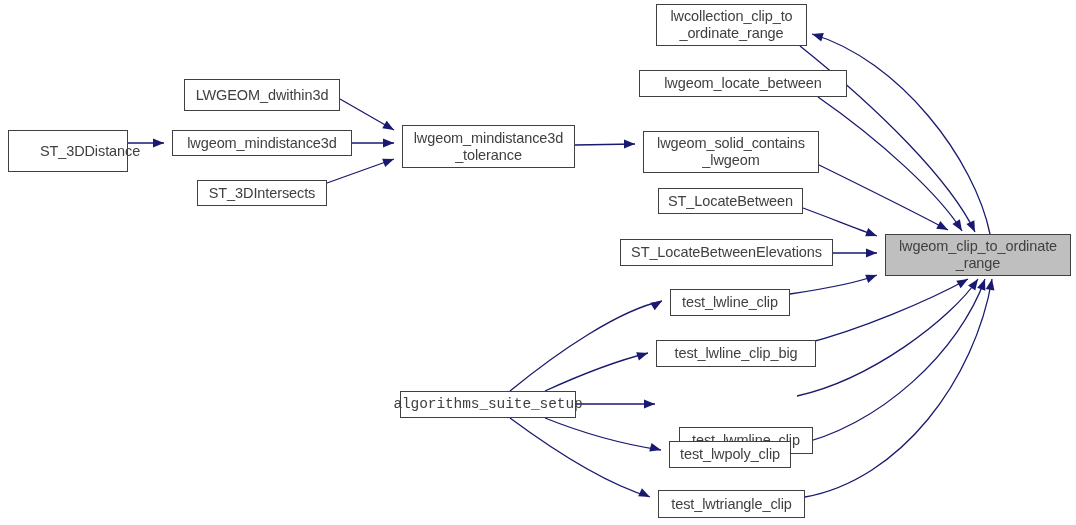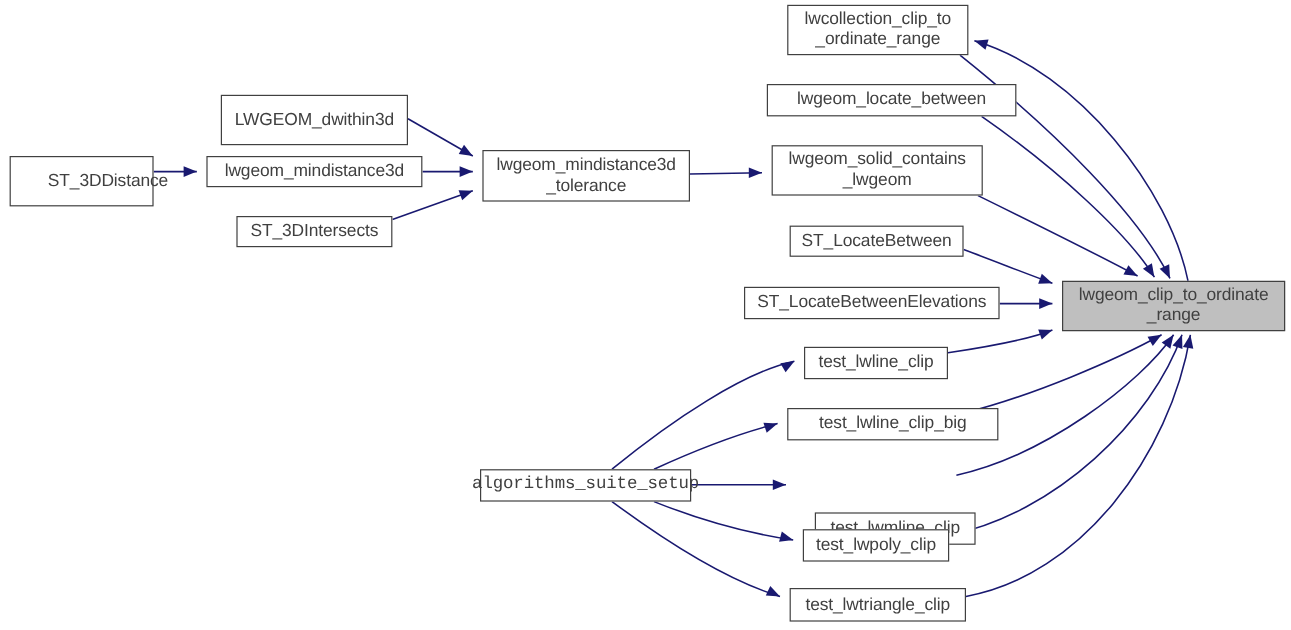--- a/index.html
+++ b/index.html
@@ -91,34 +91,34 @@
       <polygon points="0,0 -11,-4.4 -11,4.4" fill="#191970" transform="translate(655,404) rotate(0)"></polygon>
       <path d="M 545,418 C 580,432 620,444 661,450" fill="none" stroke="#191970" stroke-width="1.3"></path>
       <polygon points="0,0 -11,-4.4 -11,4.4" fill="#191970" transform="translate(661,450) rotate(15)"></polygon>
       <path d="M 510,418 C 560,455 610,485 650,497" fill="none" stroke="#191970" stroke-width="1.3"></path>
       <polygon points="0,0 -11,-4.4 -11,4.4" fill="#191970" transform="translate(650,497) rotate(25)"></polygon>
     </svg>
 
   <div id="nodes-layer">
       <div class="node" style="left: 8px; top: 130px; width: 120px; height: 42px; padding-left: 44px;">ST_3DDistance</div>
       <div class="node" style="left: 172px; top: 130px; width: 180px; height: 26px;">lwgeom_mindistance3d</div>
-      <div class="node" style="left: 184px; top: 79px; width: 156px; height: 42px;">LWGEOM_dwithin3d</div>
+      <div class="node" style="left: 184px; top: 79px; width: 156px; height: 32px;">LWGEOM_dwithin3d</div>
       <div class="node" style="left: 197px; top: 180px; width: 130px; height: 26px;">ST_3DIntersects</div>
       <div class="node" style="left: 402px; top: 125px; width: 173px; height: 43px;">lwgeom_mindistance3d
 _tolerance</div>
       <div class="node" style="left: 656px; top: 4px; width: 151px; height: 42px;">lwcollection_clip_to
 _ordinate_range</div>
       <div class="node" style="left: 639px; top: 70px; width: 208px; height: 27px;">lwgeom_locate_between</div>
-      <div class="node" style="left: 643px; top: 121px; width: 176px; height: 42px;">lwgeom_solid_contains
+      <div class="node" style="left: 643px; top: 131px; width: 176px; height: 42px;">lwgeom_solid_contains
 _lwgeom</div>
       <div class="node" style="left: 658px; top: 188px; width: 145px; height: 26px;">ST_LocateBetween</div>
       <div class="node" style="left: 620px; top: 239px; width: 213px; height: 27px; text-align: right;">ST_LocateBetweenElevations</div>
       <div class="node highlight" style="left: 885px; top: 234px; width: 186px; height: 42px;">lwgeom_clip_to_ordinate
 _range</div>
       <div class="node" style="left: 670px; top: 289px; width: 120px; height: 27px;">test_lwline_clip</div>
-      <div class="node" style="left: 656px; top: 340px; width: 176px; height: 27px;">test_lwline_clip_big</div>
+      <div class="node" style="left: 656px; top: 340px; width: 160px; height: 27px;">test_lwline_clip_big</div>
       <div class="node" style="left: 679px; top: 391px; width: 134px; height: 27px; margin-top: 36px;">test_lwmline_clip</div>
       <div class="node" style="left: 669px; top: 441px; width: 122px; height: 27px;">test_lwpoly_clip</div>
       <div class="node" style="left: 658px; top: 490px; width: 147px; height: 28px;">test_lwtriangle_clip</div>
       <div class="node" style="left: 400px; top: 391px; width: 176px; height: 27px; font-family: Liberation Mono, monospace;">algorithms_suite_setup</div>
     </div>
 
 </div>
 
 </body></html>

